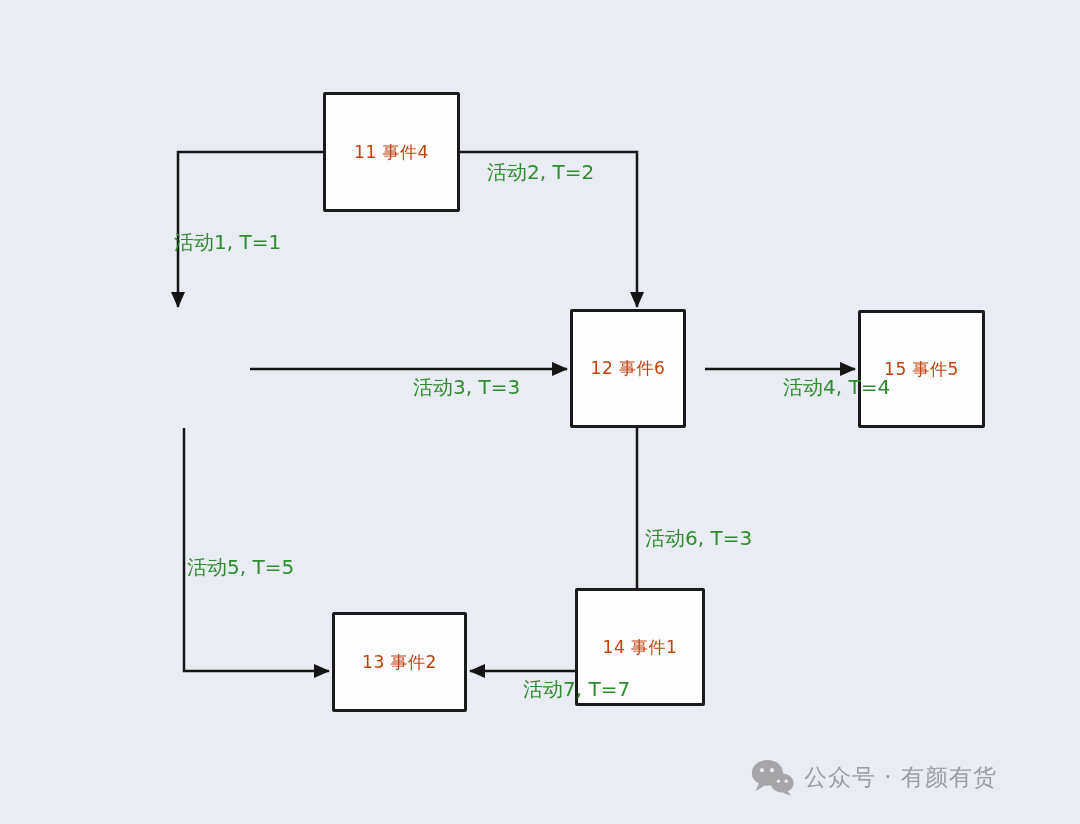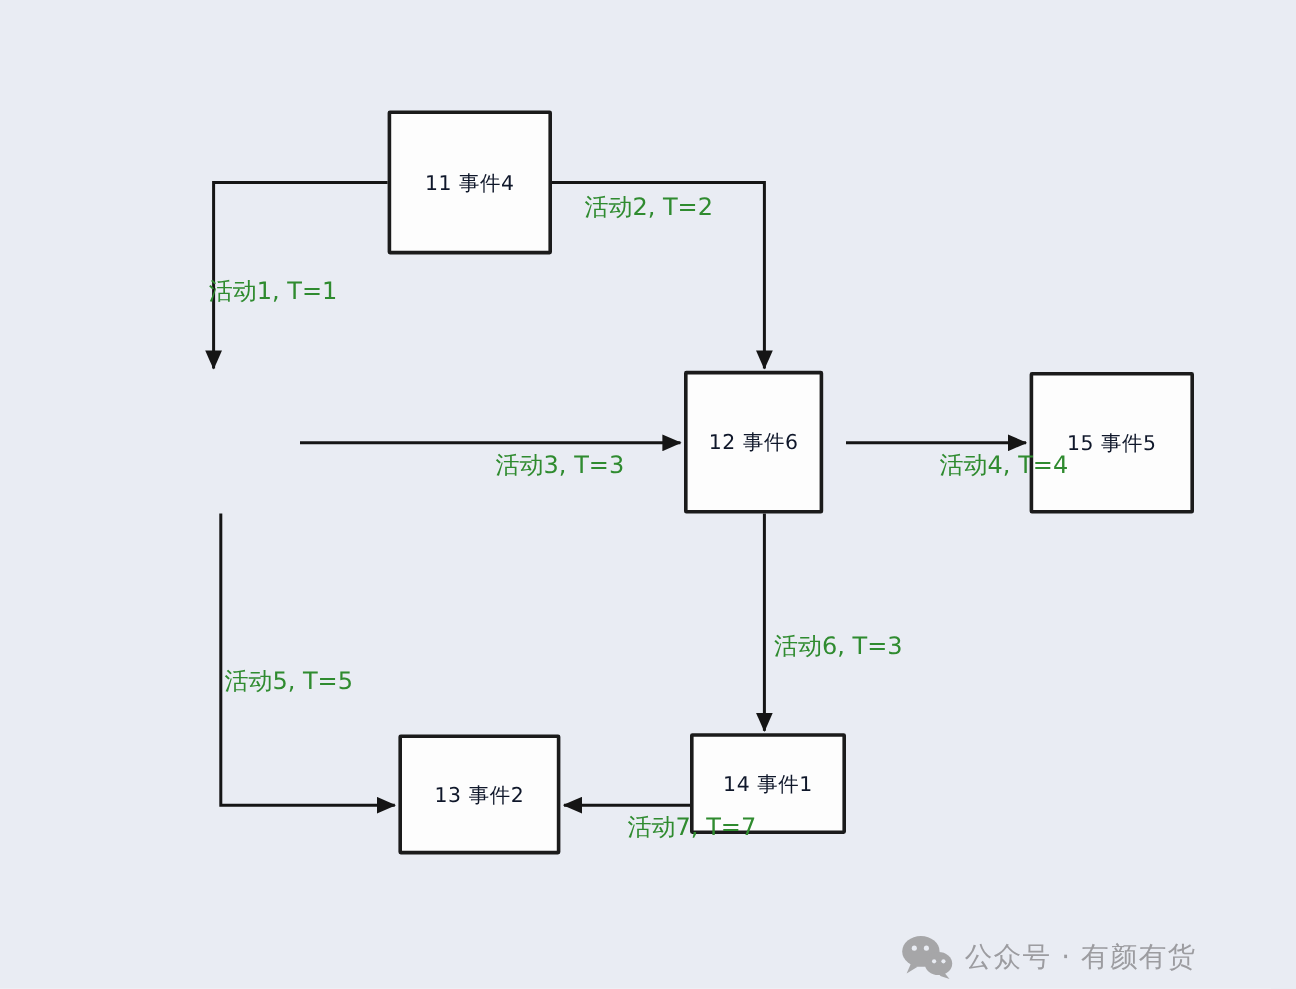--- a/index.html
+++ b/index.html
@@ -25,39 +25,38 @@
     position: absolute;
     box-sizing: border-box;
     background: #fdfdfd;
     border: 3px solid #1b1b1b;
     border-radius: 2px;
     display: flex;
     align-items: center;
     justify-content: center;
   }
   .node span {
-    color: #0f172a;
+    color: #c2410c;
     font-size: 17px;
     letter-spacing: 0.5px;
     white-space: nowrap;
   }
   .edge-label {
     position: absolute;
     color: #2f8b2f;
     font-size: 20px;
     white-space: nowrap;
   }
   .watermark {
     position: absolute;
     left: 750px;
     top: 758px;
     display: flex;
     align-items: center;
     gap: 10px;
-    margin-top: 20px;
   }
   .watermark span {
     color: #9c9ca0;
     font-size: 23px;
     font-weight: 500;
     letter-spacing: 1px;
     white-space: nowrap;
   }
 </style>
 </head>
@@ -82,29 +81,29 @@
 
   <div class="node" style="left:323px; top:92px; width:137px; height:120px">
     <span>11 事件4</span>
   </div>
 
 
   <div class="node" style="left:570px; top:309px; width:116px; height:119px">
     <span>12 事件6</span>
   </div>
 
-  <div class="node" style="left:858px; top:310px; width:137px; height:118px">
+  <div class="node" style="left:858px; top:310px; width:127px; height:118px">
     <span>15 事件5</span>
   </div>
 
   <div class="node" style="left:332px; top:612px; width:135px; height:100px">
     <span>13 事件2</span>
   </div>
 
-  <div class="node" style="left:575px; top:611px; width:130px; height:84px">
+  <div class="node" style="left:575px; top:588px; width:130px; height:118px">
     <span>14 事件1</span>
   </div>
 
   <div class="edge-label" style="left:174px; top:229px">活动1, T=1</div>
 
   <div class="edge-label" style="left:487px; top:159px">活动2, T=2</div>
 
   <div class="edge-label" style="left:413px; top:374px">活动3, T=3</div>
 
   <div class="edge-label" style="left:783px; top:374px">活动4, T=4</div>

